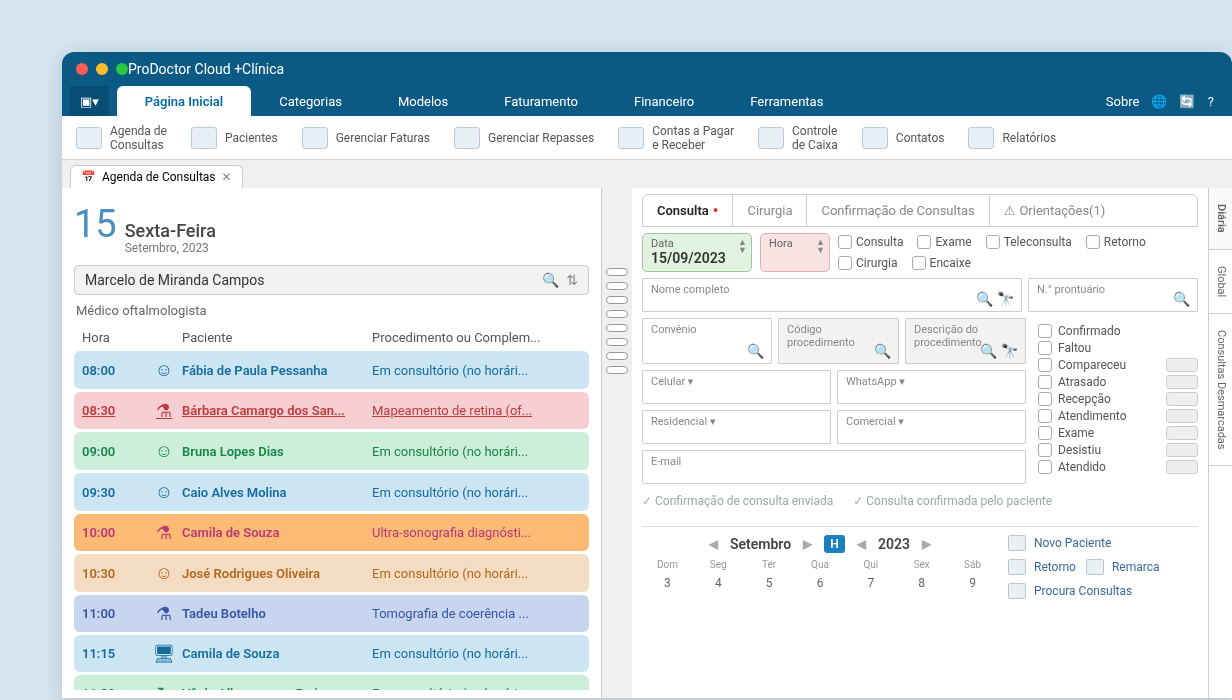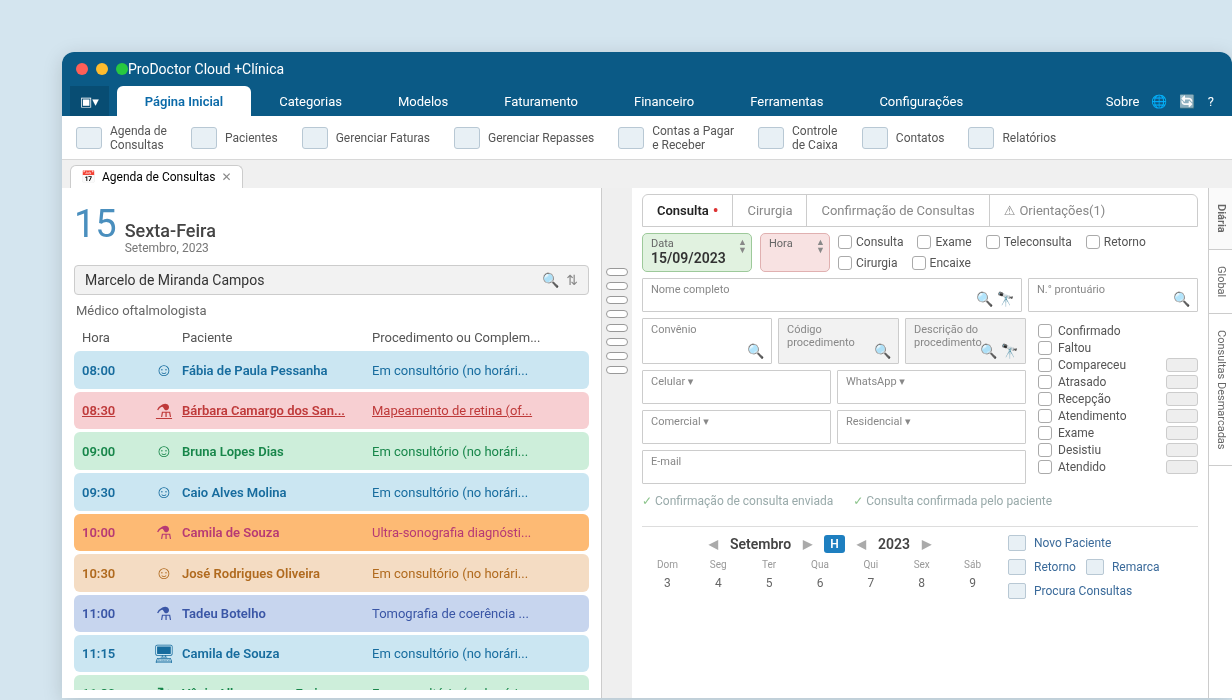--- a/index.html
+++ b/index.html
@@ -104,21 +104,20 @@
   </div>
 
   <div class="menubar">
     <div class="menuicon">▣▾</div>
     <div class="tab active">Página Inicial</div>
     <div class="tab">Categorias</div>
     <div class="tab">Modelos</div>
     <div class="tab">Faturamento</div>
     <div class="tab">Financeiro</div>
     <div class="tab">Ferramentas</div>
-    <div class="tab">Configurações</div>
     <div class="spacer"></div>
     <div class="right">
       <span>Sobre</span>
       <span>🌐</span>
       <span>🔄</span>
       <span>?</span>
     </div>
   </div>
 
   <div class="toolbar">
@@ -340,22 +339,22 @@
               <div class="fld disabled"><span>Descrição do procedimento</span><span class="ic">
                     <span>🔍</span>
                     <span>🔭</span>
                   </span></div>
             </div>
             <div class="formrow" style="margin-top:0">
               <div class="fld"><span>Celular</span> ▾</div>
               <div class="fld"><span>WhatsApp</span> ▾</div>
             </div>
             <div class="formrow" style="margin-top:0">
+              <div class="fld"><span>Residencial</span> ▾</div>
               <div class="fld"><span>Comercial</span> ▾</div>
-              <div class="fld"><span>Residencial</span> ▾</div>
             </div>
             <div class="fld"><span>E-mail</span></div>
           </div>
           <div class="statuscol">
             <div class="slist" id="statuslist">
                 <div class="itm">
                   <div class="box"></div>
                   <span>Confirmado</span>
                 </div>
                 <div class="itm">

